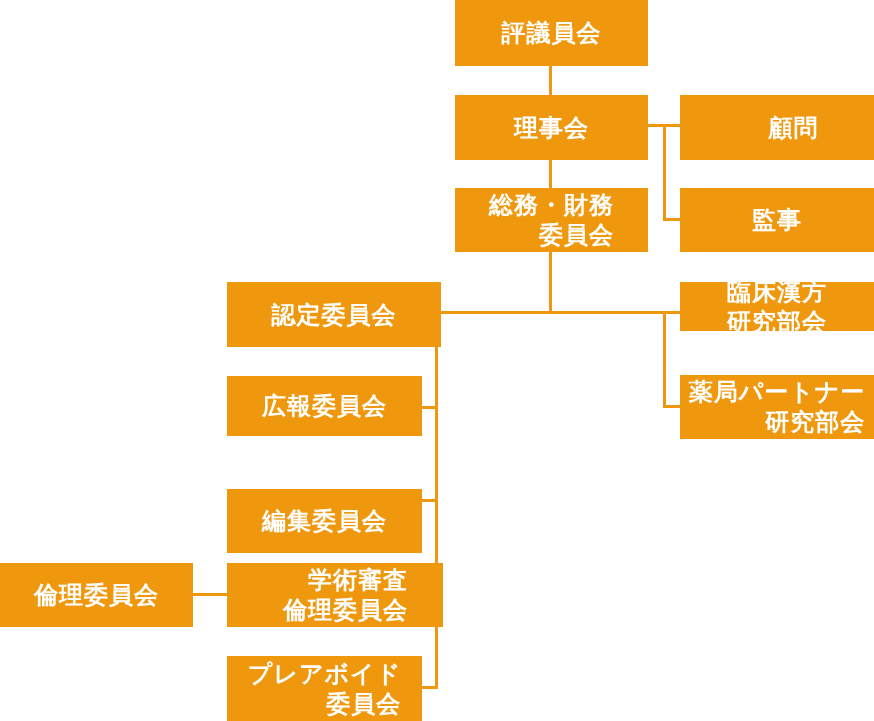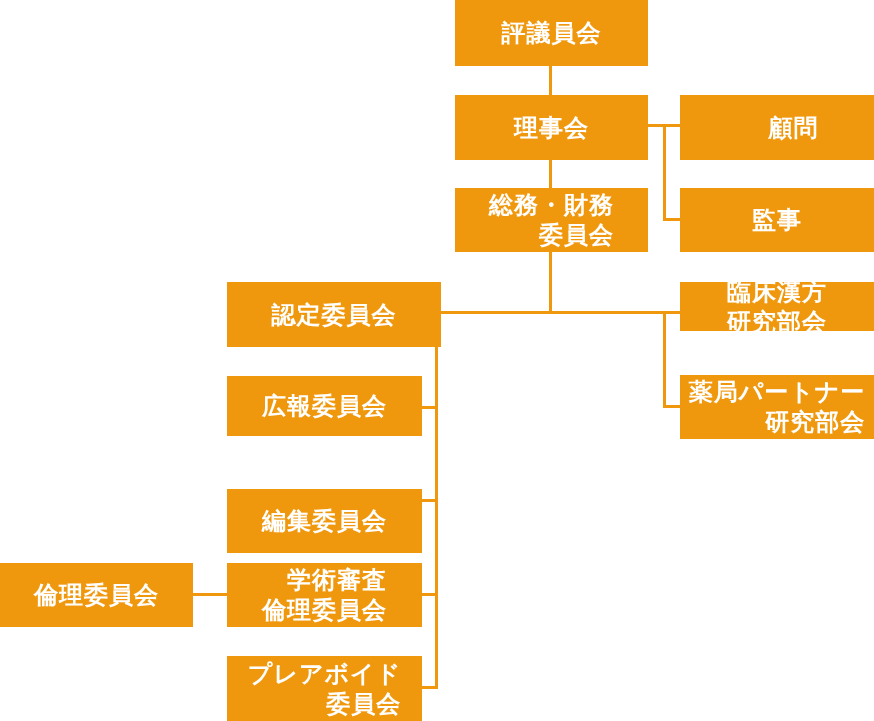--- a/index.html
+++ b/index.html
@@ -35,21 +35,21 @@
   .n-rijikai    {left:455px;top:95px; width:193px;height:65px;}
   .n-komon      {left:680px;top:95px; width:227px;height:65px;}
   .n-somu       {left:455px;top:188px;width:193px;height:64px;}
   .n-kanji      {left:680px;top:188px;width:194px;height:64px;}
   .n-nintei     {left:227px;top:282px;width:214px;height:65px;}
   .n-rinsho     {left:680px;top:282px;width:194px;height:49px;}
   .n-yakkyoku   {left:680px;top:375px;width:194px;height:64px;}
   .n-koho       {left:227px;top:376px;width:195px;height:60px;}
   .n-henshu     {left:227px;top:469px;width:195px;height:64px;margin-top:20px;}
   .n-rinri      {left:0;    top:563px;width:193px;height:64px;}
-  .n-gakujutsu  {left:227px;top:563px;width:195px;height:64px;}
+  .n-gakujutsu  {left:227px;top:563px;width:195px;height:64px;padding-left:21px;}
   .n-preavoid   {left:227px;top:656px;width:195px;height:65px;}
 
   
   .l-v-hyogi-riji   {left:549px;top:66px; width:3px; height:29px;}
   .l-v-riji-somu    {left:549px;top:160px;width:3px; height:28px;}
   .l-h-riji-komon   {left:648px;top:124px;width:32px;height:3px;}
   .l-v-komon-kanji  {left:663px;top:124px;width:3px; height:97px;}
   .l-h-kanji        {left:663px;top:218px;width:17px;height:3px;}
   .l-v-somu-main    {left:549px;top:252px;width:3px; height:60px;}
   .l-h-main         {left:422px;top:311px;width:258px;height:3px;}

